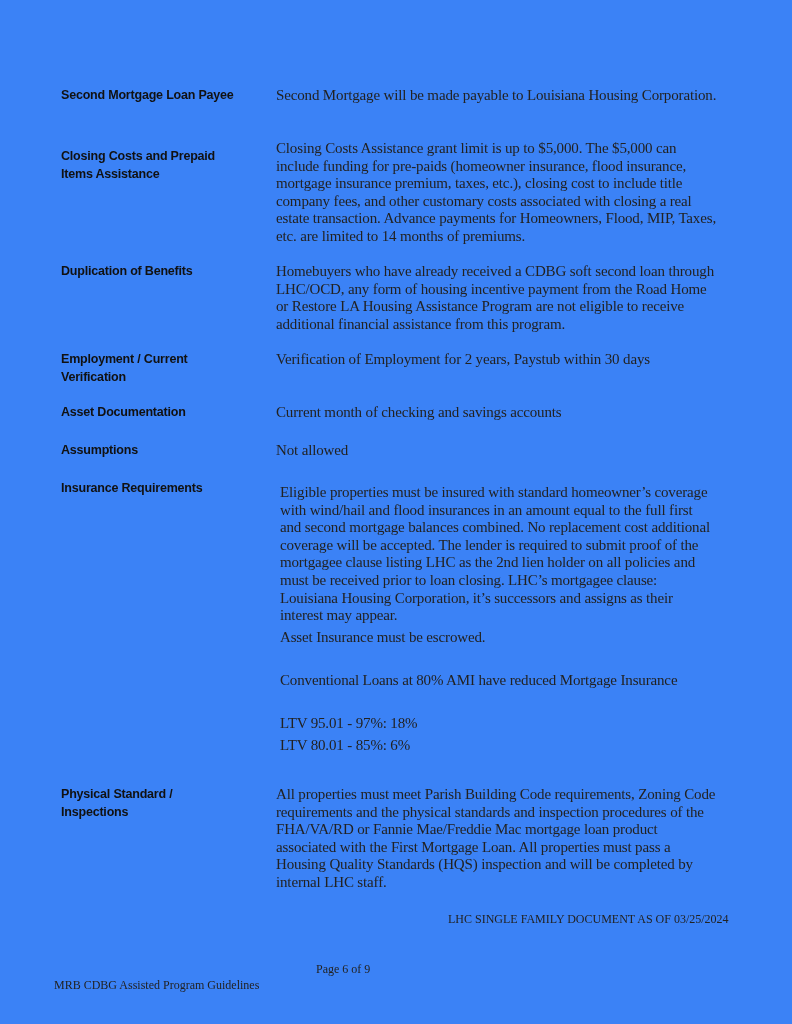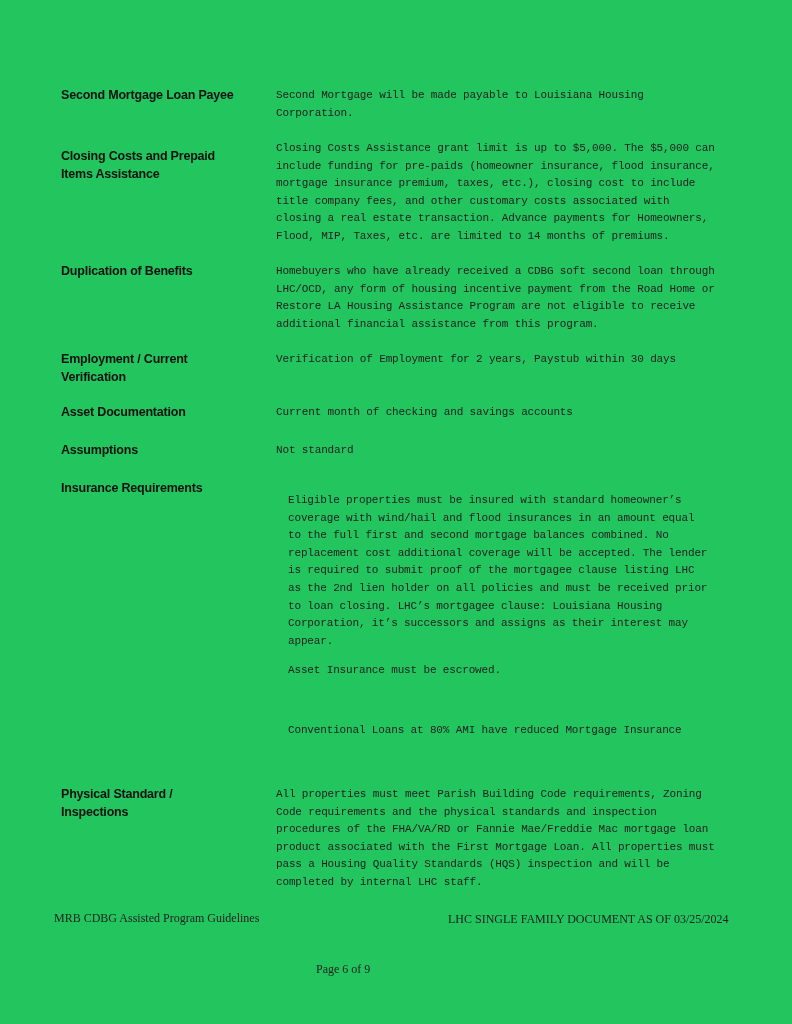--- a/index.html
+++ b/index.html
@@ -1,29 +1,29 @@
 <!DOCTYPE html>
 <html><head>
   <meta charset="utf-8">
   <style>
     html, body { margin: 0; padding: 0; background: #ffffff; }
     body { width: 792px; height: 1024px; position: relative; overflow: hidden; color: #1a1a1a; }
-    .page { position: absolute; left: 0; top: 0; width: 792px; height: 1024px; background: #22c55e; }
+    .page { position: absolute; left: 0; top: 0; width: 792px; height: 1024px; background: #3b82f6; }
     .row { position: absolute; left: 61px; width: 670px; }
     .label {
       position: absolute; left: 0; top: 0; width: 200px;
       font-family: "Liberation Sans", sans-serif; font-weight: bold;
       font-size: 12.5px; line-height: 17.6px; color: #111; letter-spacing: -0.2px;
     }
     .value {
       position: absolute; left: 215px; top: 0; width: 445px;
-      font-family: Liberation Mono, monospace;
-      font-size: 11px; line-height: 17.6px; color: #222; letter-spacing: -0.15px;
+      font-family: Liberation Serif, serif;
+      font-size: 15px; line-height: 17.6px; color: #222; letter-spacing: -0.15px;
     }
-    .value p { margin: 12px; }
+    .value p { margin: 4px; }
     .gap { height: 17.6px; }
     .footer {
       position: absolute; font-family: "Liberation Serif", serif; font-size: 12px; color: #222;
     }
   </style>
 </head>
 <body>
 
 <div class="page">
 
@@ -47,36 +47,38 @@
     <div class="value">Verification of Employment for 2 years, Paystub within 30 days</div>
   </div>
 
   <div class="row" style="top:404px;">
     <div class="label">Asset Documentation</div>
     <div class="value">Current month of checking and savings accounts</div>
   </div>
 
   <div class="row" style="top:442px;">
     <div class="label">Assumptions</div>
-    <div class="value">Not standard</div>
+    <div class="value">Not allowed</div>
   </div>
 
   <div class="row" style="top:480px;">
     <div class="label">Insurance Requirements</div>
     <div class="value">
       <p>Eligible properties must be insured with standard homeowner’s coverage with wind/hail and flood insurances in an amount equal to the full first and second mortgage balances combined.  No replacement cost additional coverage will be accepted.  The lender is required to submit proof of the mortgagee clause listing LHC as the 2nd lien holder on all policies and must be received prior to loan closing. LHC’s mortgagee clause: Louisiana Housing Corporation, it’s successors and assigns as their interest may appear.</p>
       <p>Asset Insurance must be escrowed.</p>
       <div class="gap"></div>
       <p>Conventional Loans at 80% AMI have reduced Mortgage Insurance</p>
       <div class="gap"></div>
+      <p>LTV 95.01 - 97%:  18%</p>
+      <p>LTV 80.01 - 85%:  6%</p>
     </div>
   </div>
 
   <div class="row" style="top:786px;">
     <div class="label" style="width:140px;">Physical Standard / Inspections</div>
     <div class="value">All properties must meet Parish Building Code requirements, Zoning Code requirements and the physical standards and inspection procedures of the FHA/VA/RD or Fannie Mae/Freddie Mac mortgage loan product associated with the First Mortgage Loan. All properties must pass a Housing Quality Standards (HQS) inspection and will be completed by internal LHC staff.</div>
   </div>
 
   <div class="footer" style="left:448px; top:912px;">LHC SINGLE FAMILY DOCUMENT AS OF 03/25/2024</div>
-  <div class="footer" style="left:54px; top:911px;text-align:center;">MRB CDBG Assisted Program Guidelines</div>
+  <div class="footer" style="left:54px; top:978px;text-align:center;">MRB CDBG Assisted Program Guidelines</div>
   <div class="footer" style="left:316px; top:962px;">Page 6 of 9</div>
 
 </div>
 
 </body></html>

